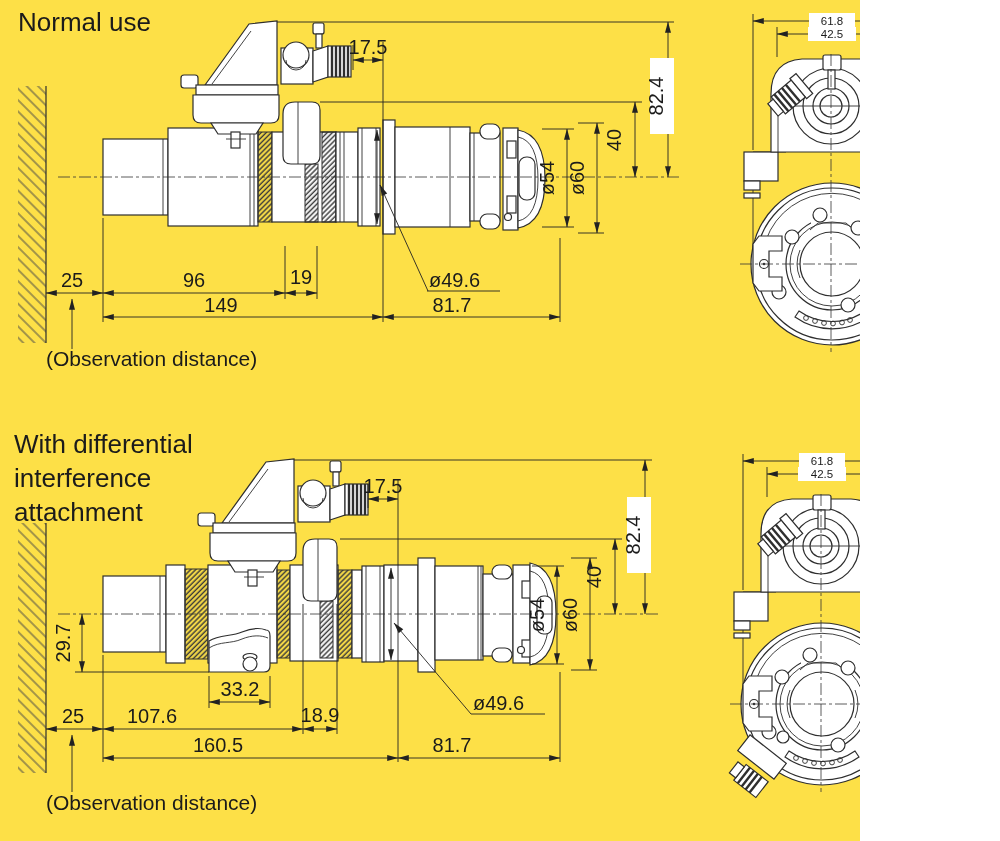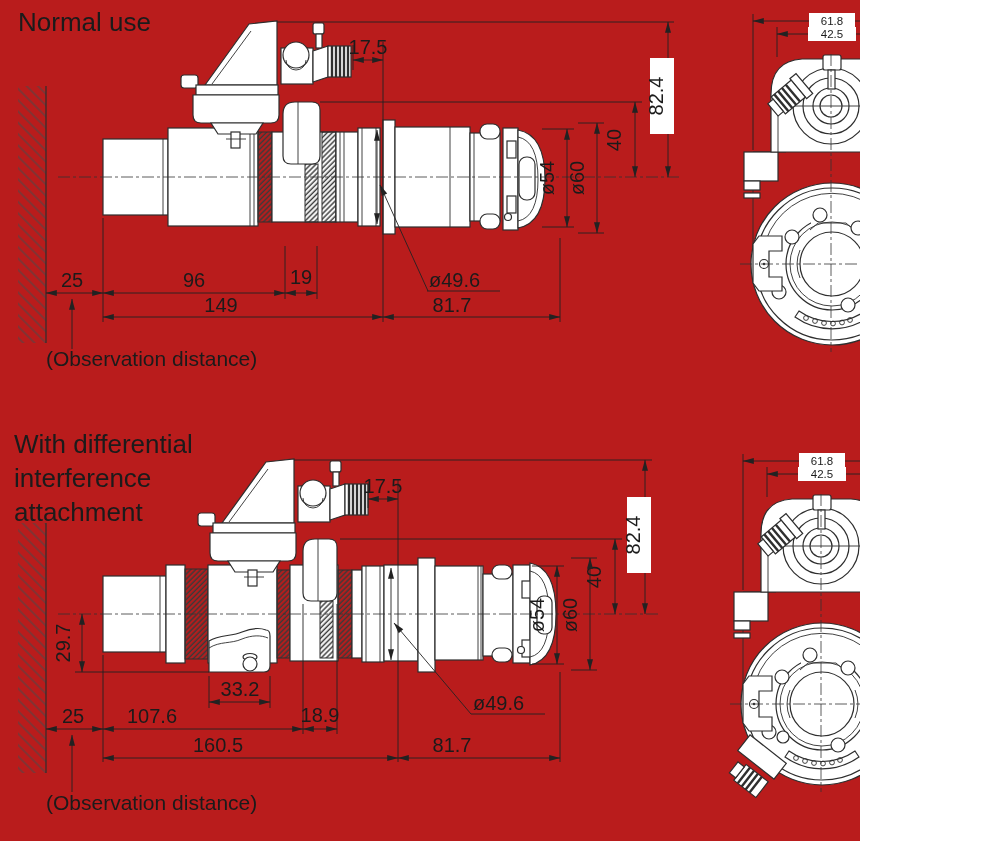--- a/index.html
+++ b/index.html
@@ -1,16 +1,16 @@
 <!DOCTYPE html>
 <html><head>
 <meta charset="utf-8">
 <style>
   html,body{margin:0;padding:0;background:#ffffff;}
-  .stage{position:relative;width:860px;height:841px;background:#b91c1c;overflow:hidden;text-align:right;}
+  .stage{position:relative;width:860px;height:841px;background:#fde047;overflow:hidden;text-align:right;}
   svg{position:absolute;left:0;top:0;}
   text{font-family:"Liberation Sans","DejaVu Sans",sans-serif;fill:#1b1b1b;}
   .title-t{font-size:26px;}
   .dt{font-size:20px;}
   .ft{font-size:11.5px;}
   .obs-t{font-size:21px;}
   .unit-t{font-size:18px;}
   .ol{fill:#ffffff;stroke:#2e2e2e;stroke-width:1.2;}
   .oln{fill:none;stroke:#2e2e2e;stroke-width:1.2;}
   .thin{fill:none;stroke:#2e2e2e;stroke-width:0.9;}

